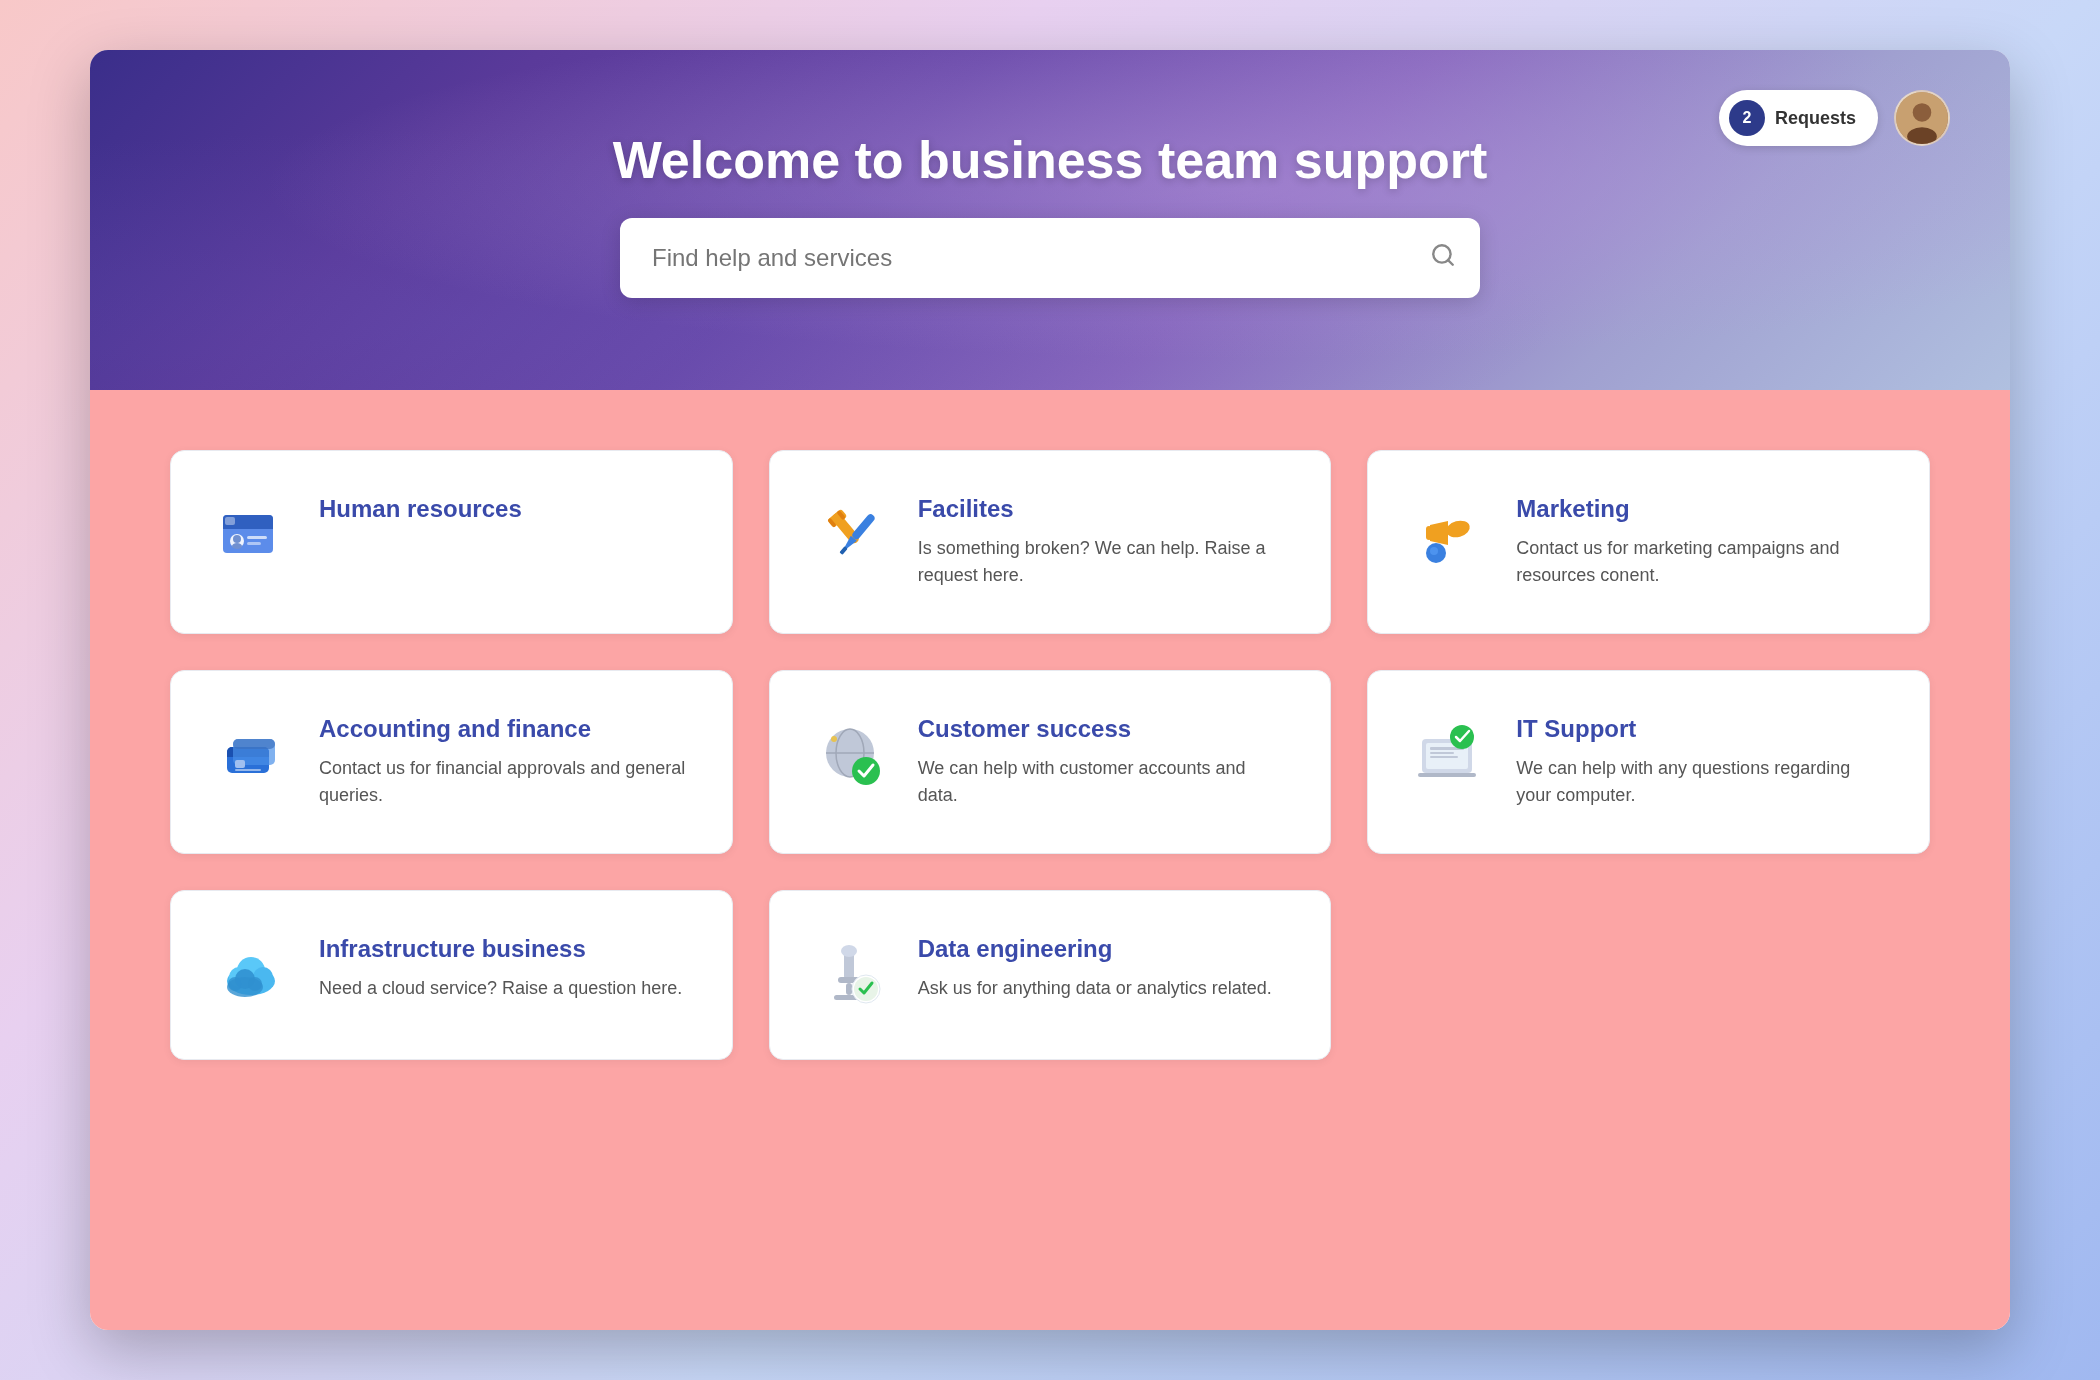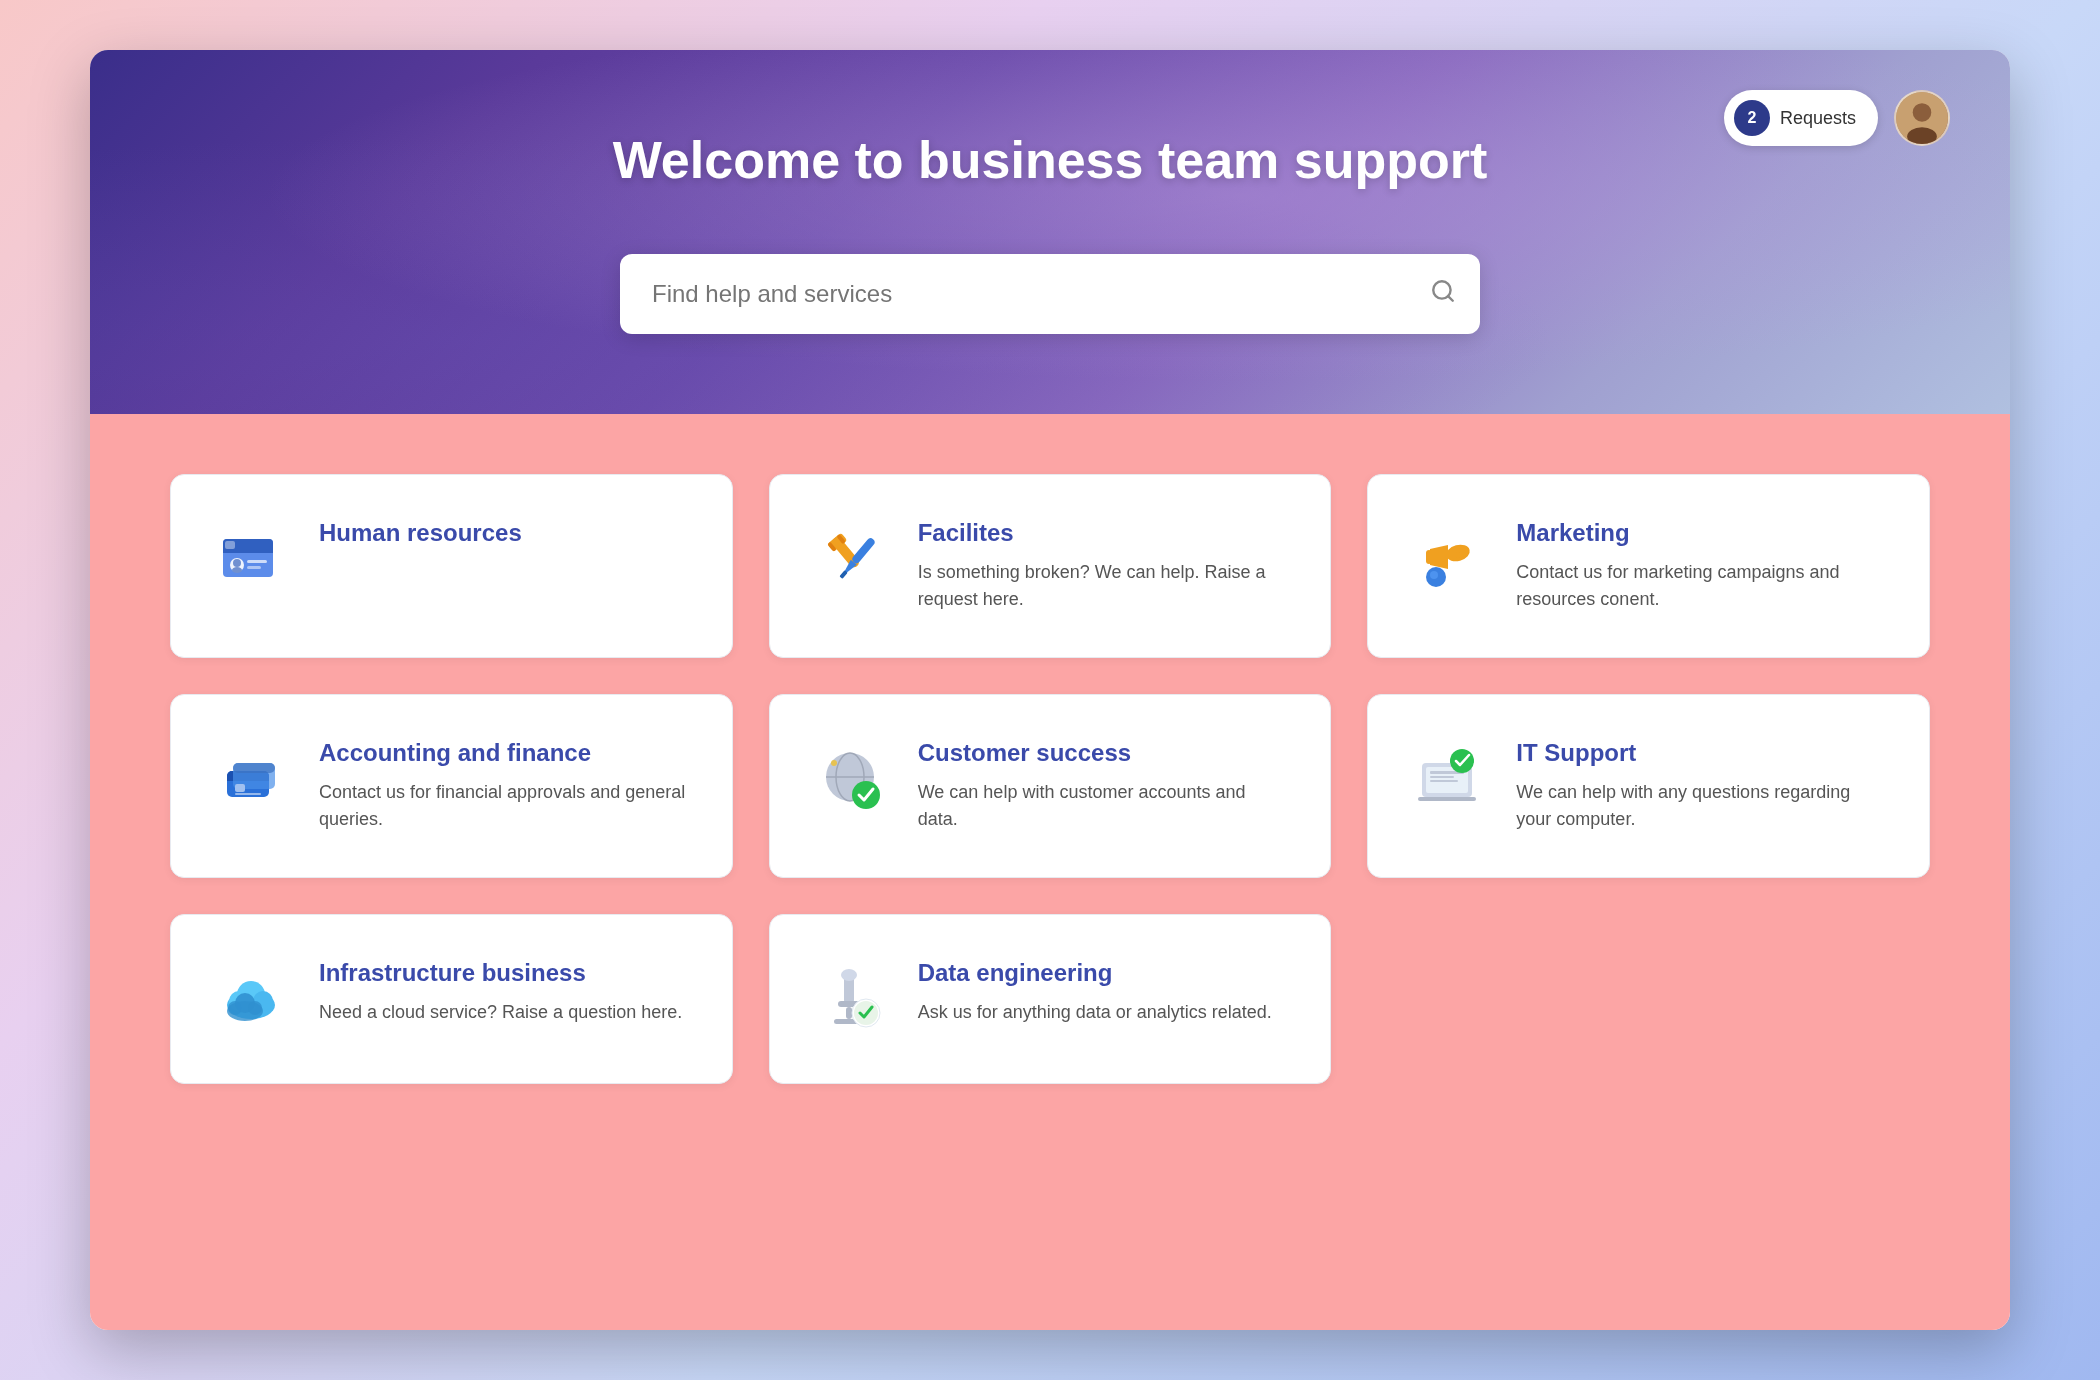--- a/index.html
+++ b/index.html
@@ -76,21 +76,21 @@
       height: 36px;
       display: flex;
       align-items: center;
       justify-content: center;
       font-size: 16px;
       font-weight: 700;
     }
 
     .requests-label {
       font-size: 18px;
-      font-weight: 400;
+      font-weight: 700;
       color: #333;
     }
 
     .avatar {
       width: 56px;
       height: 56px;
       border-radius: 50%;
       overflow: hidden;
       background: linear-gradient(135deg, #c8a880, #a07050);
       display: flex;
@@ -102,21 +102,21 @@
     .avatar svg {
       width: 56px;
       height: 56px;
     }
 
     .hero-title {
       font-size: 52px;
       font-weight: 700;
       color: white;
       text-align: center;
-      margin-bottom: 64px;
+      margin-bottom: 28px;
       margin-top: 20px;
       position: relative;
       z-index: 2;
       text-shadow: 0 2px 8px rgba(0,0,0,0.2);
     }
 
     .search-bar {
       position: relative;
       width: 860px;
       z-index: 2;

